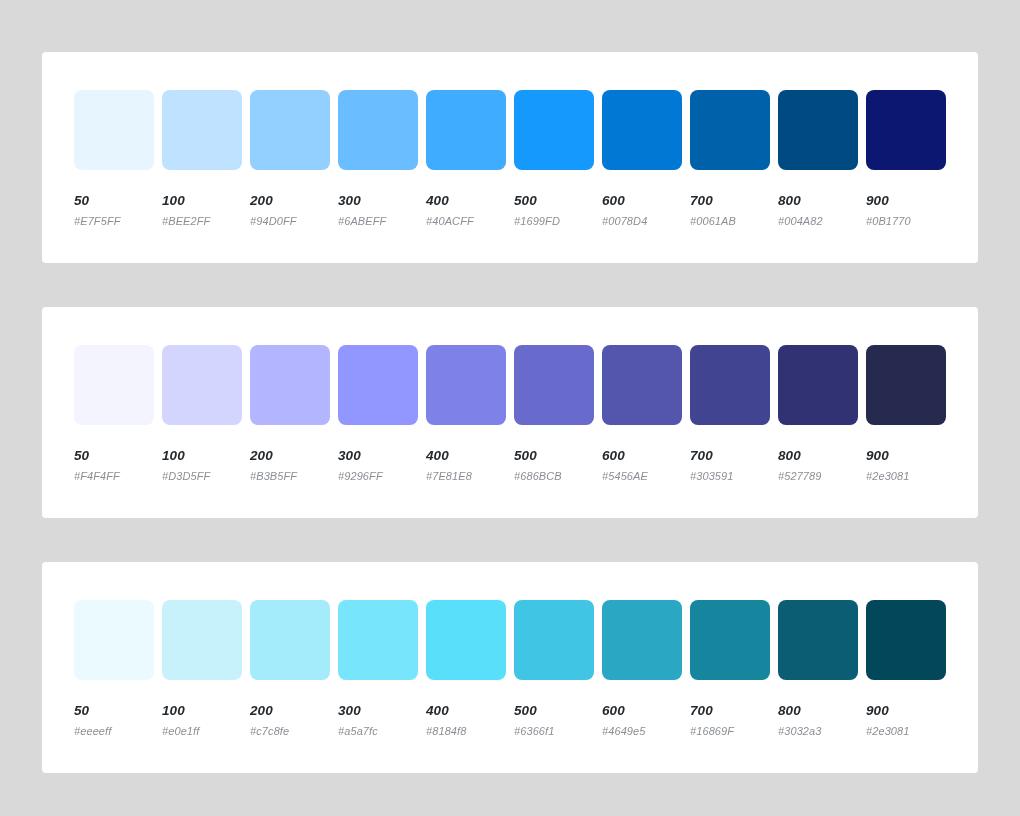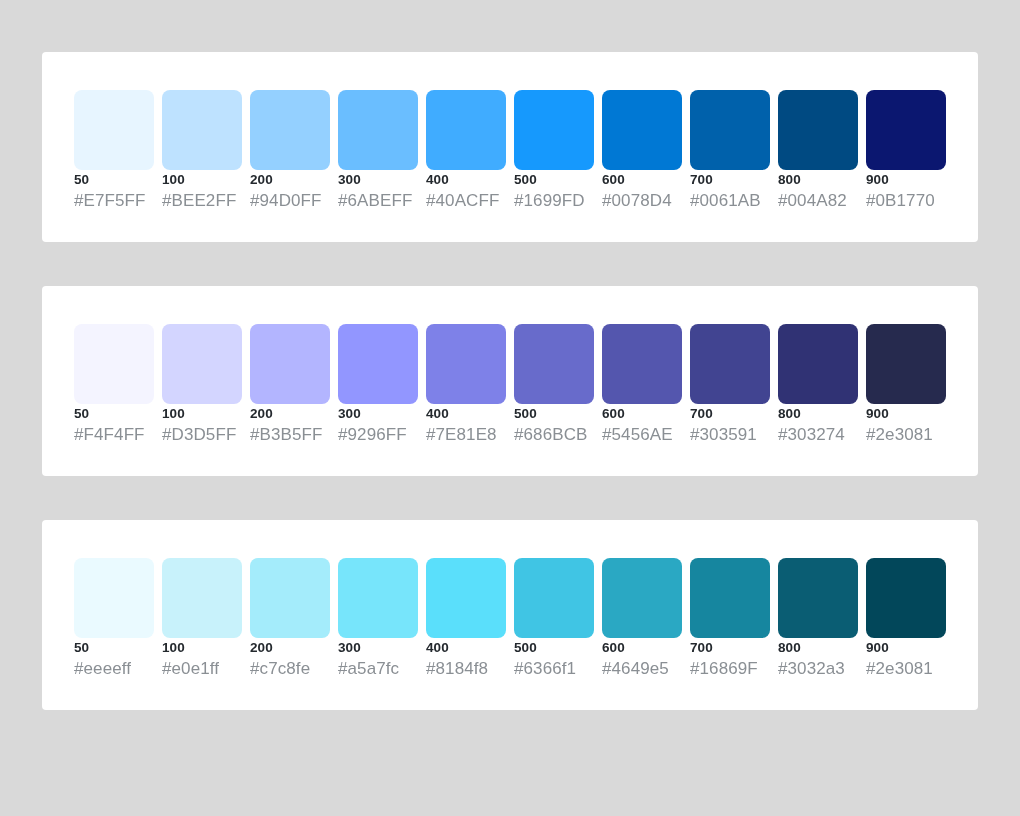--- a/index.html
+++ b/index.html
@@ -42,32 +42,34 @@
     flex: 0 0 80px;
   }
 
   .swatch-chip {
     width: 80px;
     height: 80px;
     border-radius: 8px;
   }
 
   .swatch-labels {
+    padding-top: 21px;
+    font-style: italic;
   }
 
   .swatch-step {
     font-size: 13.5px;
     font-weight: bold;
     color: #24292e;
     line-height: 19px;
     letter-spacing: 0.1px;
   }
 
   .swatch-hex {
-    font-size: 17px;
+    font-size: 11px;
     font-weight: normal;
     color: #8a8f94;
     line-height: 19px;
     letter-spacing: 0.1px;
     padding-top: 2px;
   }
 </style>
 </head>
 <body>
 
@@ -201,21 +203,21 @@
           <div class="swatch-chip" style="background: rgb(65, 68, 145);"></div>
           <div class="swatch-labels">
             <div class="swatch-step">700</div>
             <div class="swatch-hex">#303591</div>
           </div>
         </div>
         <div class="swatch-cell">
           <div class="swatch-chip" style="background: rgb(48, 50, 116);"></div>
           <div class="swatch-labels">
             <div class="swatch-step">800</div>
-            <div class="swatch-hex">#303274</div>
+            <div class="swatch-hex">#527789</div>
           </div>
         </div>
         <div class="swatch-cell">
           <div class="swatch-chip" style="background: rgb(38, 42, 78);"></div>
           <div class="swatch-labels">
             <div class="swatch-step">900</div>
             <div class="swatch-hex">#2e3081</div>
           </div>
         </div>
       </div>

